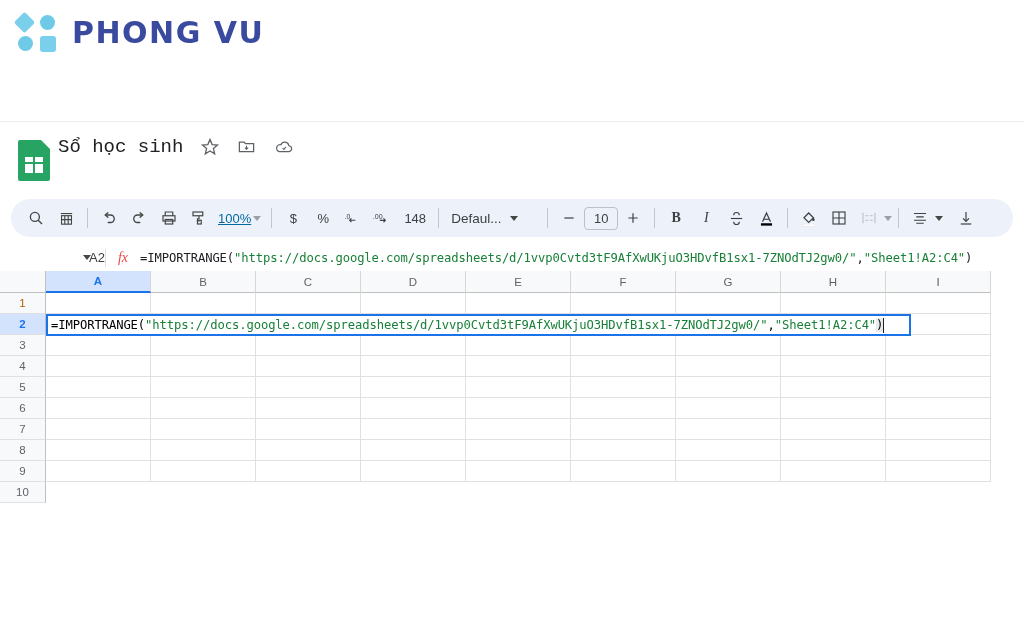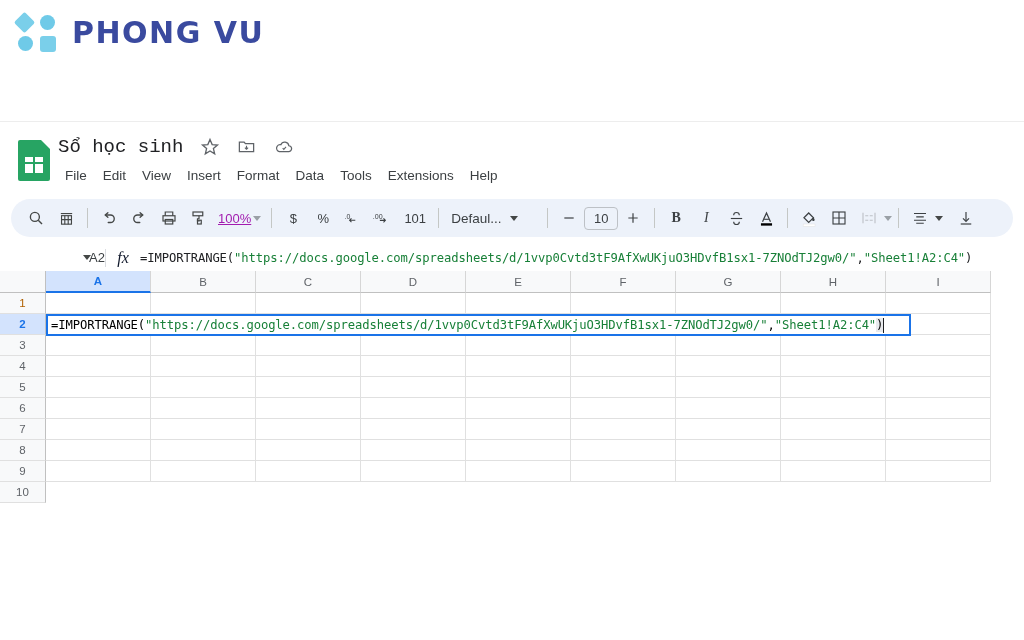--- a/index.html
+++ b/index.html
@@ -70,21 +70,21 @@
   .toolbar {
     position: absolute; left: 11px; top: 76px; width: 1002px; height: 38px;
     background: #EDF2FA; border-radius: 19px;
     display: flex; align-items: center; padding: 0 10px;
   }
   .tb { width: 30px; height: 30px; display: flex; align-items: center; justify-content: center; border-radius: 4px; color: #444746; }
   .tb svg { display: block; }
   .tb-txt { font-size: 13px; color: #3c4043; font-family: "Liberation Sans", sans-serif; }
   .tb-sep { width: 1px; height: 20px; background: #c4c7c5; margin: 0 6px; }
   .zoomsel { display: flex; align-items: center; gap: 2px; padding: 0 4px; color: #9aa0a6; }
-  .zoom-label { font-size: 13px; color: #a21caf; text-decoration: underline; }
+  .zoom-label { font-size: 13px; color: #0369a1; text-decoration: underline; }
   .fontsel { display: flex; align-items: center; gap: 8px; padding: 0 6px; min-width: 96px; }
   .font-label { font-size: 13.5px; color: #3c4043; }
   .fsize-box {
     width: 34px; height: 23px; border: 1px solid #bdc1c6; border-radius: 4px;
     display: flex; align-items: center; justify-content: center;
     font-size: 13px; color: #3c4043; background: #EDF2FA;
   }
   .caret { width: 0; height: 0; border-left: 4px solid transparent; border-right: 4px solid transparent; border-top: 5px solid #444746; }
   .caret.dim { border-top-color: #9aa0a6; }
   .bold-g { font-weight: bold; font-size: 14px; color: #3c4043; font-family: "Liberation Serif", serif; }
@@ -95,22 +95,22 @@
     position: absolute; left: 0; top: 121px; width: 1024px; height: 27px;
     display: flex; align-items: center; background: #ffffff;
   }
   .namebox {
     width: 105px; height: 27px; display: flex; align-items: center;
     padding-left: 12px; font-size: 13px; color: #3c4043; position: relative; justify-content: flex-end;
   }
   .namebox .caret { position: absolute; right: 14px; top: 11px; }
   .fb-sep { width: 1px; height: 18px; background: #dadce0; }
   .fx {
-    width: 34px; text-align: center; font-size: 16px; font-style: italic;
-    color: #0f172a; font-family: "Liberation Serif", serif;
+    width: 34px; text-align: center; font-size: 14px; font-style: italic;
+    color: #ef4444; font-family: "Liberation Serif", serif;
   }
   .formula-text {
     font-family: "DejaVu Sans Mono", monospace; font-size: 12.2px;
     color: #202124; white-space: pre; letter-spacing: -0.1px;
   }
   .str { color: #188038; }
 
   
   .grid-wrap { position: absolute; left: 0; top: 148px; width: 1024px; height: 369px; background: #fff; }
   .corner {
@@ -197,31 +197,20 @@
       </span>
 
       <span class="hicon">
         <svg width="20" height="20" viewBox="0 0 24 24" fill="none" stroke="#5f6368" stroke-width="1.5">
           <path d="M6.5 17.5h11a3.5 3.5 0 0 0 .3-7 5 5 0 0 0-9.6-1.3A3.6 3.6 0 0 0 6.5 17.5z"></path>
           <path d="M10.4 13.3l1.4 1.5 2.6-3" stroke-width="1.3"></path>
         </svg>
       </span>
     </div>
 
-    <div class="menubar">
-      <span class="menu-item">File</span>
-      <span class="menu-item">Edit</span>
-      <span class="menu-item">View</span>
-      <span class="menu-item">Insert</span>
-      <span class="menu-item">Format</span>
-      <span class="menu-item">Data</span>
-      <span class="menu-item">Tools</span>
-      <span class="menu-item">Extensions</span>
-      <span class="menu-item">Help</span>
-    </div>
   </div>
 
   <div class="toolbar">
 
     <div class="tb">
       <svg width="18" height="18" viewBox="0 0 24 24" fill="none" stroke="#444746" stroke-width="1.8">
         <circle cx="10.5" cy="10.5" r="6"></circle>
           <path d="M15 15l5 5"></path>
       </svg>
     </div>
@@ -283,21 +272,21 @@
       </svg>
     </div>
 
     <div class="tb">
       <svg width="22" height="18" viewBox="0 0 28 20">
         <text x="1" y="11" font-size="9" fill="#3c4043" font-family="Liberation Sans, sans-serif">.00</text>
         <path d="M10 13h7M14.6 10.5L17 13l-2.4 2.5" fill="none" stroke="#3c4043" stroke-width="1.4"></path>
       </svg>
     </div>
 
-    <div class="tb tb-txt" style="width:34px">101</div>
+    <div class="tb tb-txt" style="width:34px">148</div>
 
     <div class="tb-sep"></div>
 
     <div class="fontsel">
       <span class="font-label">Defaul...</span>
       <span class="caret"></span>
     </div>
 
     <div class="tb-sep"></div>
 

